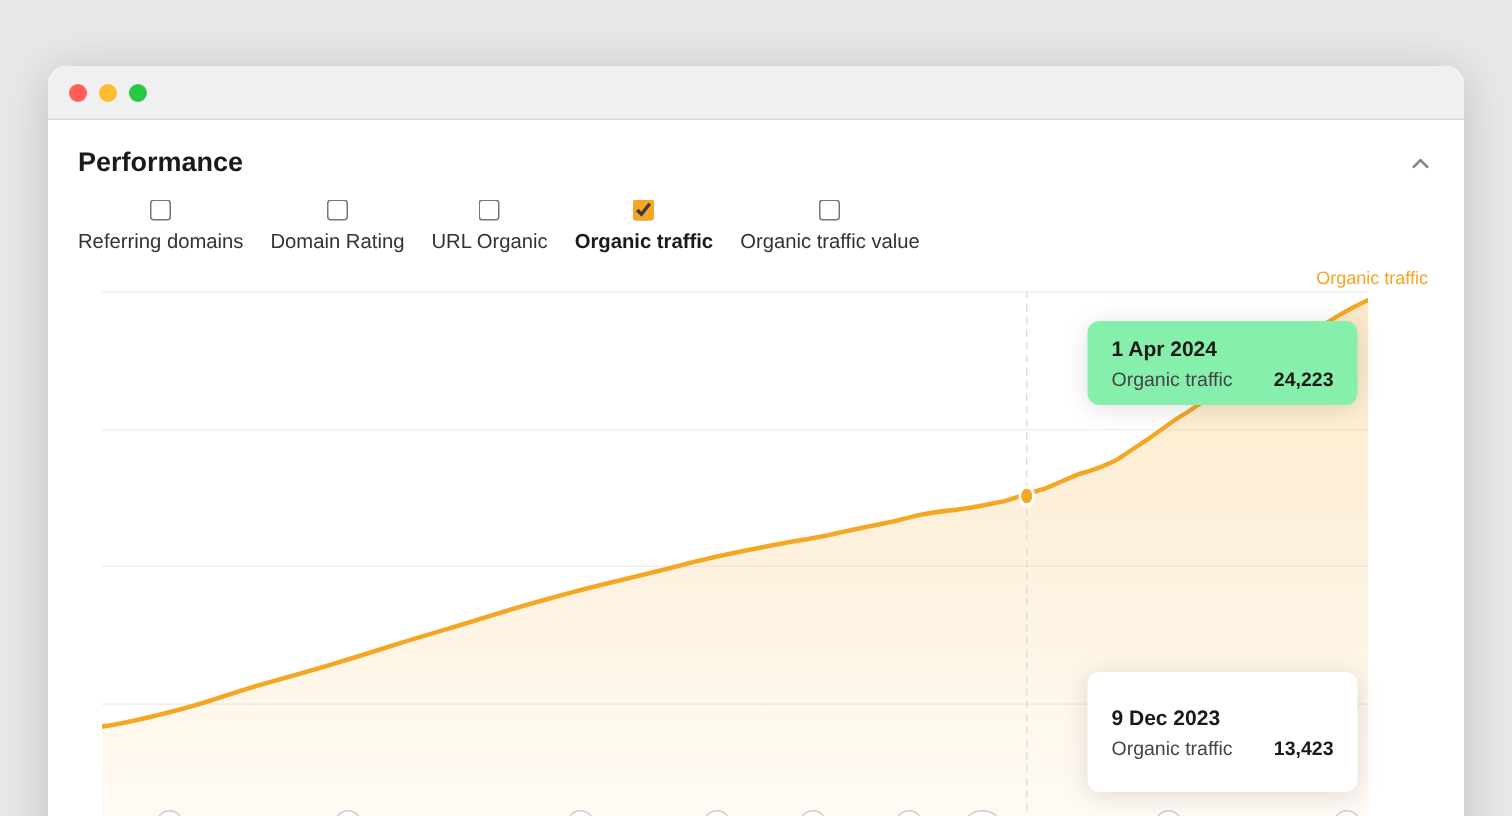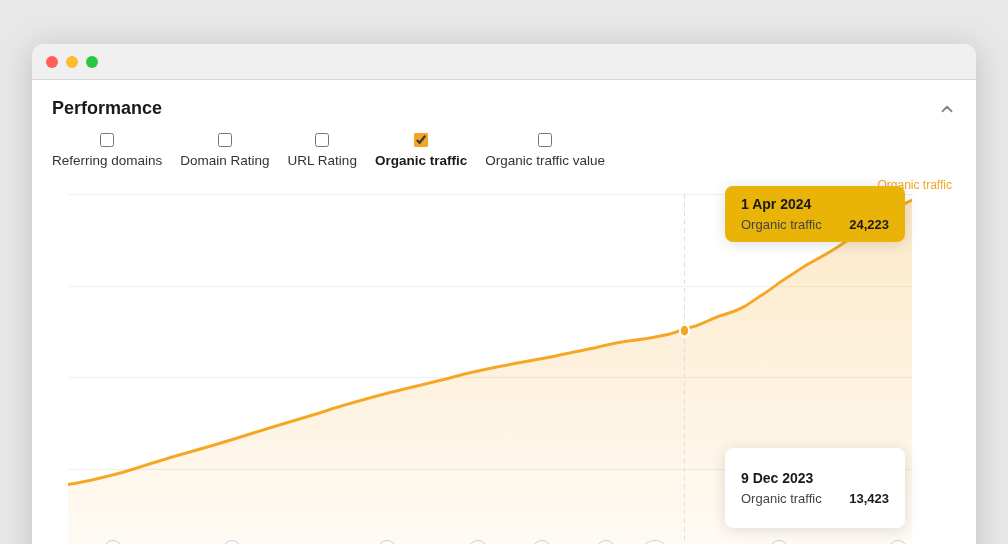--- a/index.html
+++ b/index.html
@@ -145,26 +145,26 @@
     }
     .grid-line {
       position: absolute;
       left: 0;
       right: 0;
       height: 1px;
       background: #f0f0f0;
     }
     .tooltip-upper {
       position: absolute;
-      background: #eab308;
+      background: #86efac;
       border-radius: 8px;
       box-shadow: 0 2px 16px rgba(0,0,0,0.13);
       padding: 10px 16px;
       min-width: 180px;
-      top: 8px;
+      top: 36px;
       right: 55px;
       z-index: 10;
     }
     .tooltip-lower {
       position: absolute;
       background: #fff;
       border-radius: 8px;
       box-shadow: 0 2px 16px rgba(0,0,0,0.13);
       padding: 22px 16px;
       min-width: 180px;
@@ -236,21 +236,21 @@
           <span>Referring domains</span>
         </label>
 
         <label class="checkbox-item">
           <input type="checkbox" style="accent-color: rgb(245, 166, 35);">
           <span>Domain Rating</span>
         </label>
 
         <label class="checkbox-item">
           <input type="checkbox" style="">
-          <span>URL Rating</span>
+          <span>URL Organic</span>
         </label>
 
         <label class="checkbox-item checked-item">
           <input type="checkbox" checked="" style="accent-color: rgb(245, 166, 35);">
           <span>Organic traffic</span>
         </label>
 
         <label class="checkbox-item">
           <input type="checkbox" style="">
           <span>Organic traffic value</span>

